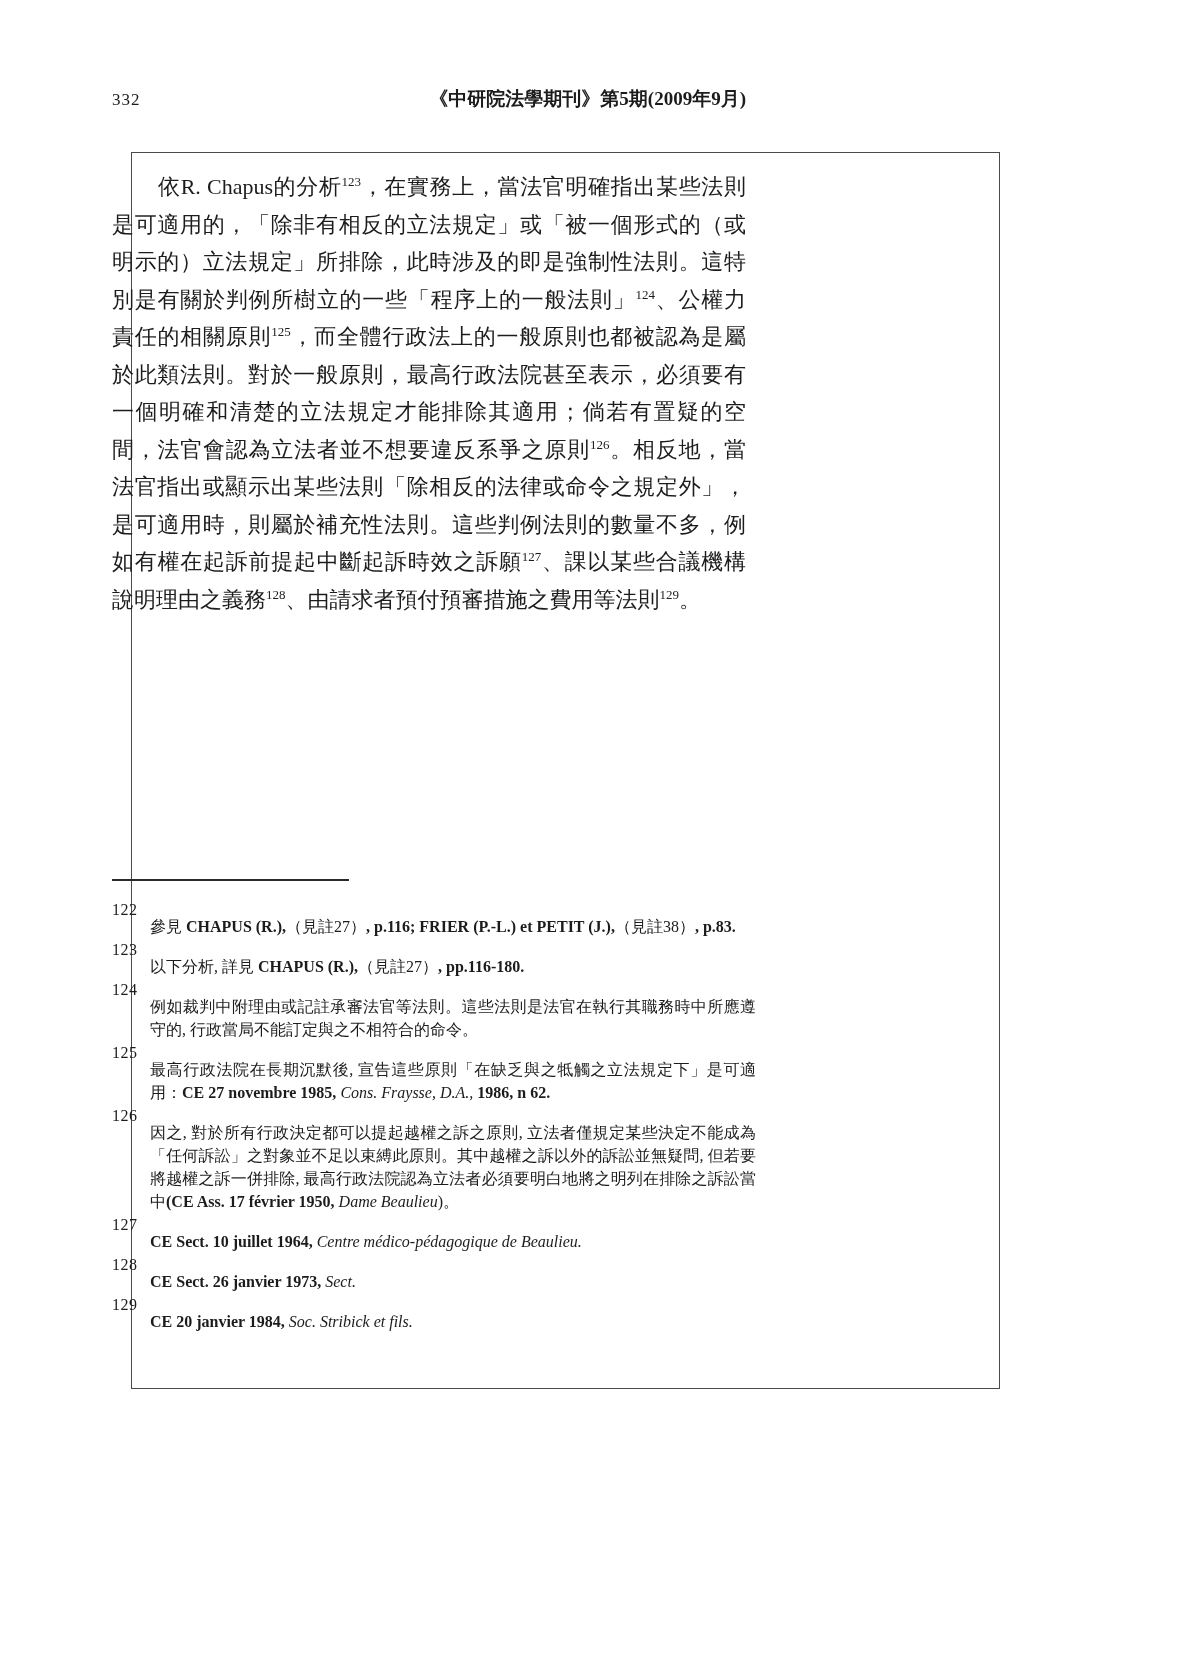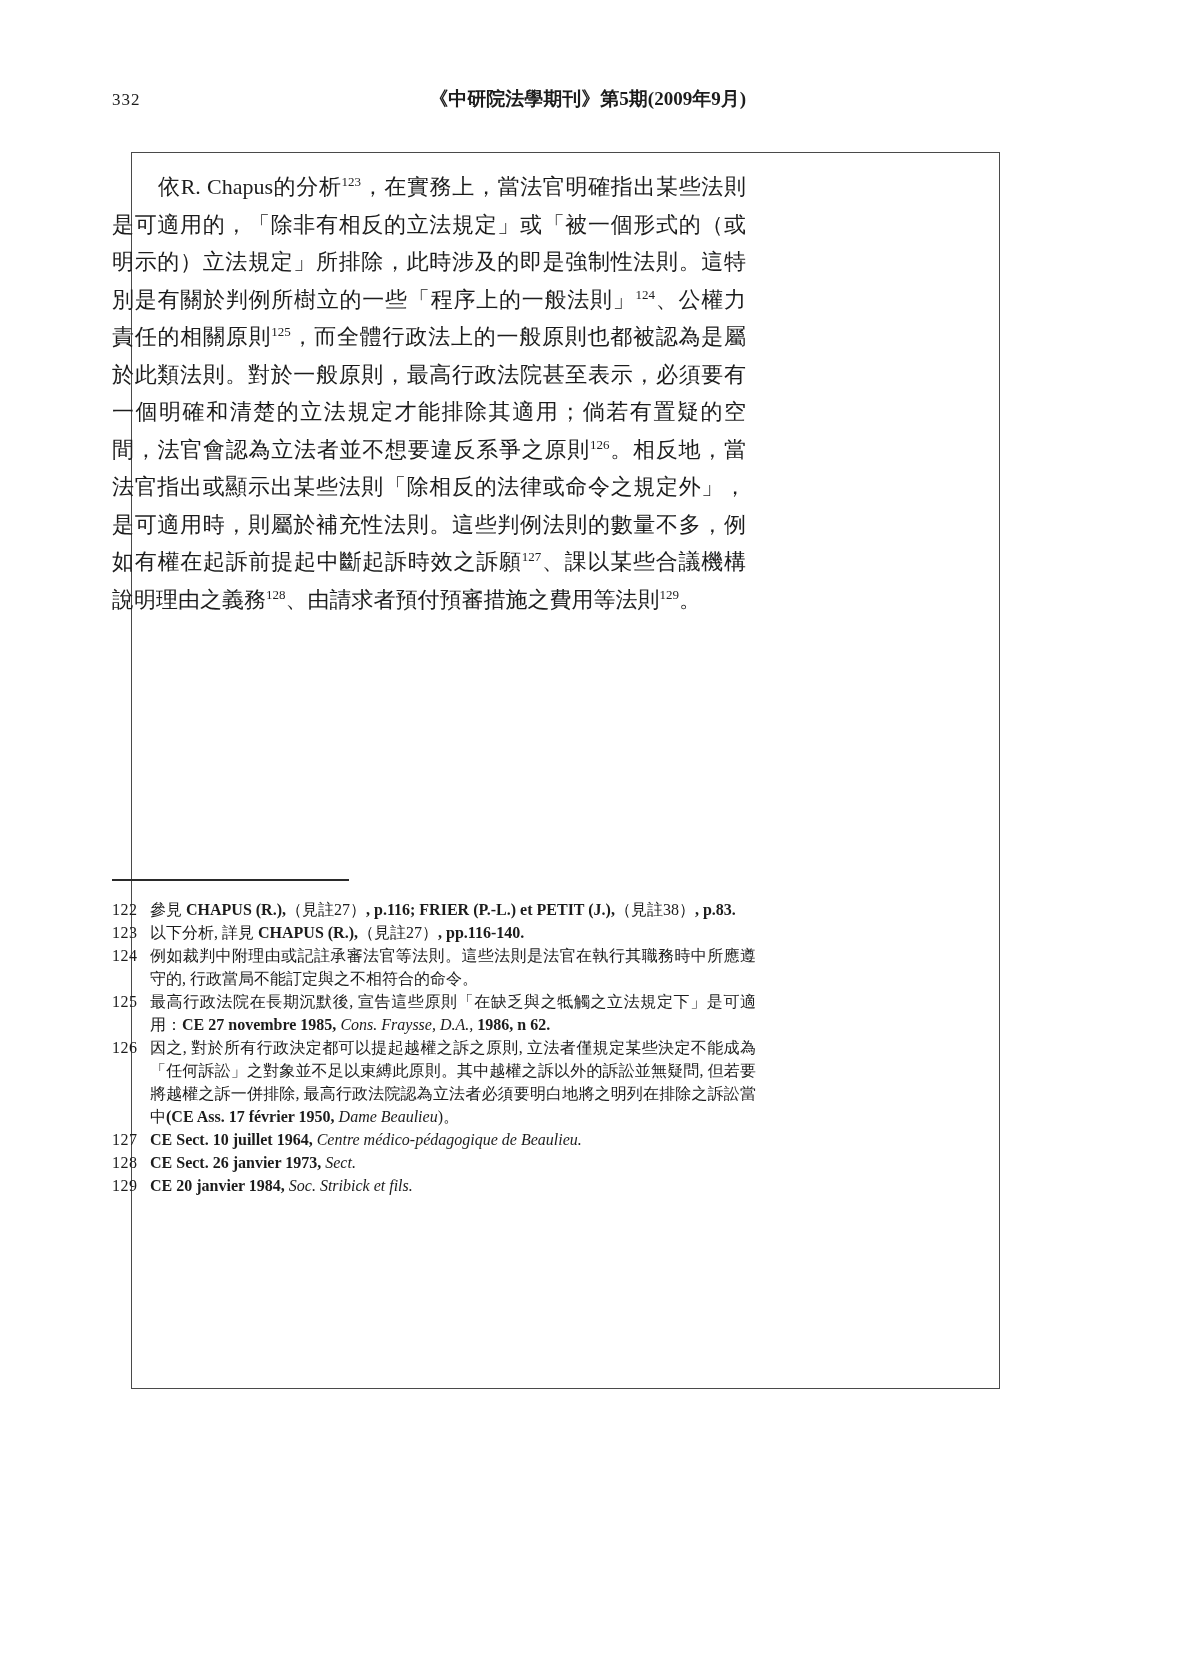--- a/index.html
+++ b/index.html
@@ -86,20 +86,21 @@
     align-items: flex-start;
   }
   .fn-num {
     flex: 0 0 38px;
     letter-spacing: 0.5px;
   }
   .fn-text {
     flex: 1;
     text-align: justify;
     text-justify: inter-ideograph;
+    margin-top: 17px;
   }
   .seg-b { font-weight: bold; }
   .seg-i { font-style: italic; }
 </style>
 </head>
 <body>
 
 <div class="page">
   <div class="page-border"></div>
 
@@ -114,21 +115,21 @@
 
   <div class="fn-rule"></div>
 
   <div class="footnotes" id="footnotes">
       <div class="footnote">
         <span class="fn-num">122</span>
         <span class="fn-text"><span>參見 </span><span class="seg-b">CHAPUS (R.),</span><span>（見註27）</span><span class="seg-b">, p.116; FRIER (P.-L.) et PETIT (J.),</span><span>（見註38）</span><span class="seg-b">, p.83.</span></span>
       </div>
       <div class="footnote">
         <span class="fn-num">123</span>
-        <span class="fn-text"><span>以下分析, 詳見 </span><span class="seg-b">CHAPUS (R.),</span><span>（見註27）</span><span class="seg-b">, pp.116-140.</span></span>
+        <span class="fn-text"><span>以下分析, 詳見 </span><span class="seg-b">CHAPUS (R.),</span><span>（見註27）</span><span class="seg-b">, pp.116-180.</span></span>
       </div>
       <div class="footnote">
         <span class="fn-num">124</span>
         <span class="fn-text"><span>例如裁判中附理由或記註承審法官等法則。這些法則是法官在執行其職務時中所應遵守的, 行政當局不能訂定與之不相符合的命令。</span></span>
       </div>
       <div class="footnote">
         <span class="fn-num">125</span>
         <span class="fn-text"><span>最高行政法院在長期沉默後, 宣告這些原則「在缺乏與之牴觸之立法規定下」是可適用：</span><span class="seg-b">CE 27 novembre 1985,</span><span class="seg-i"> Cons. Fraysse, D.A.,</span><span class="seg-b"> 1986, n 62.</span></span>
       </div>
       <div class="footnote">

